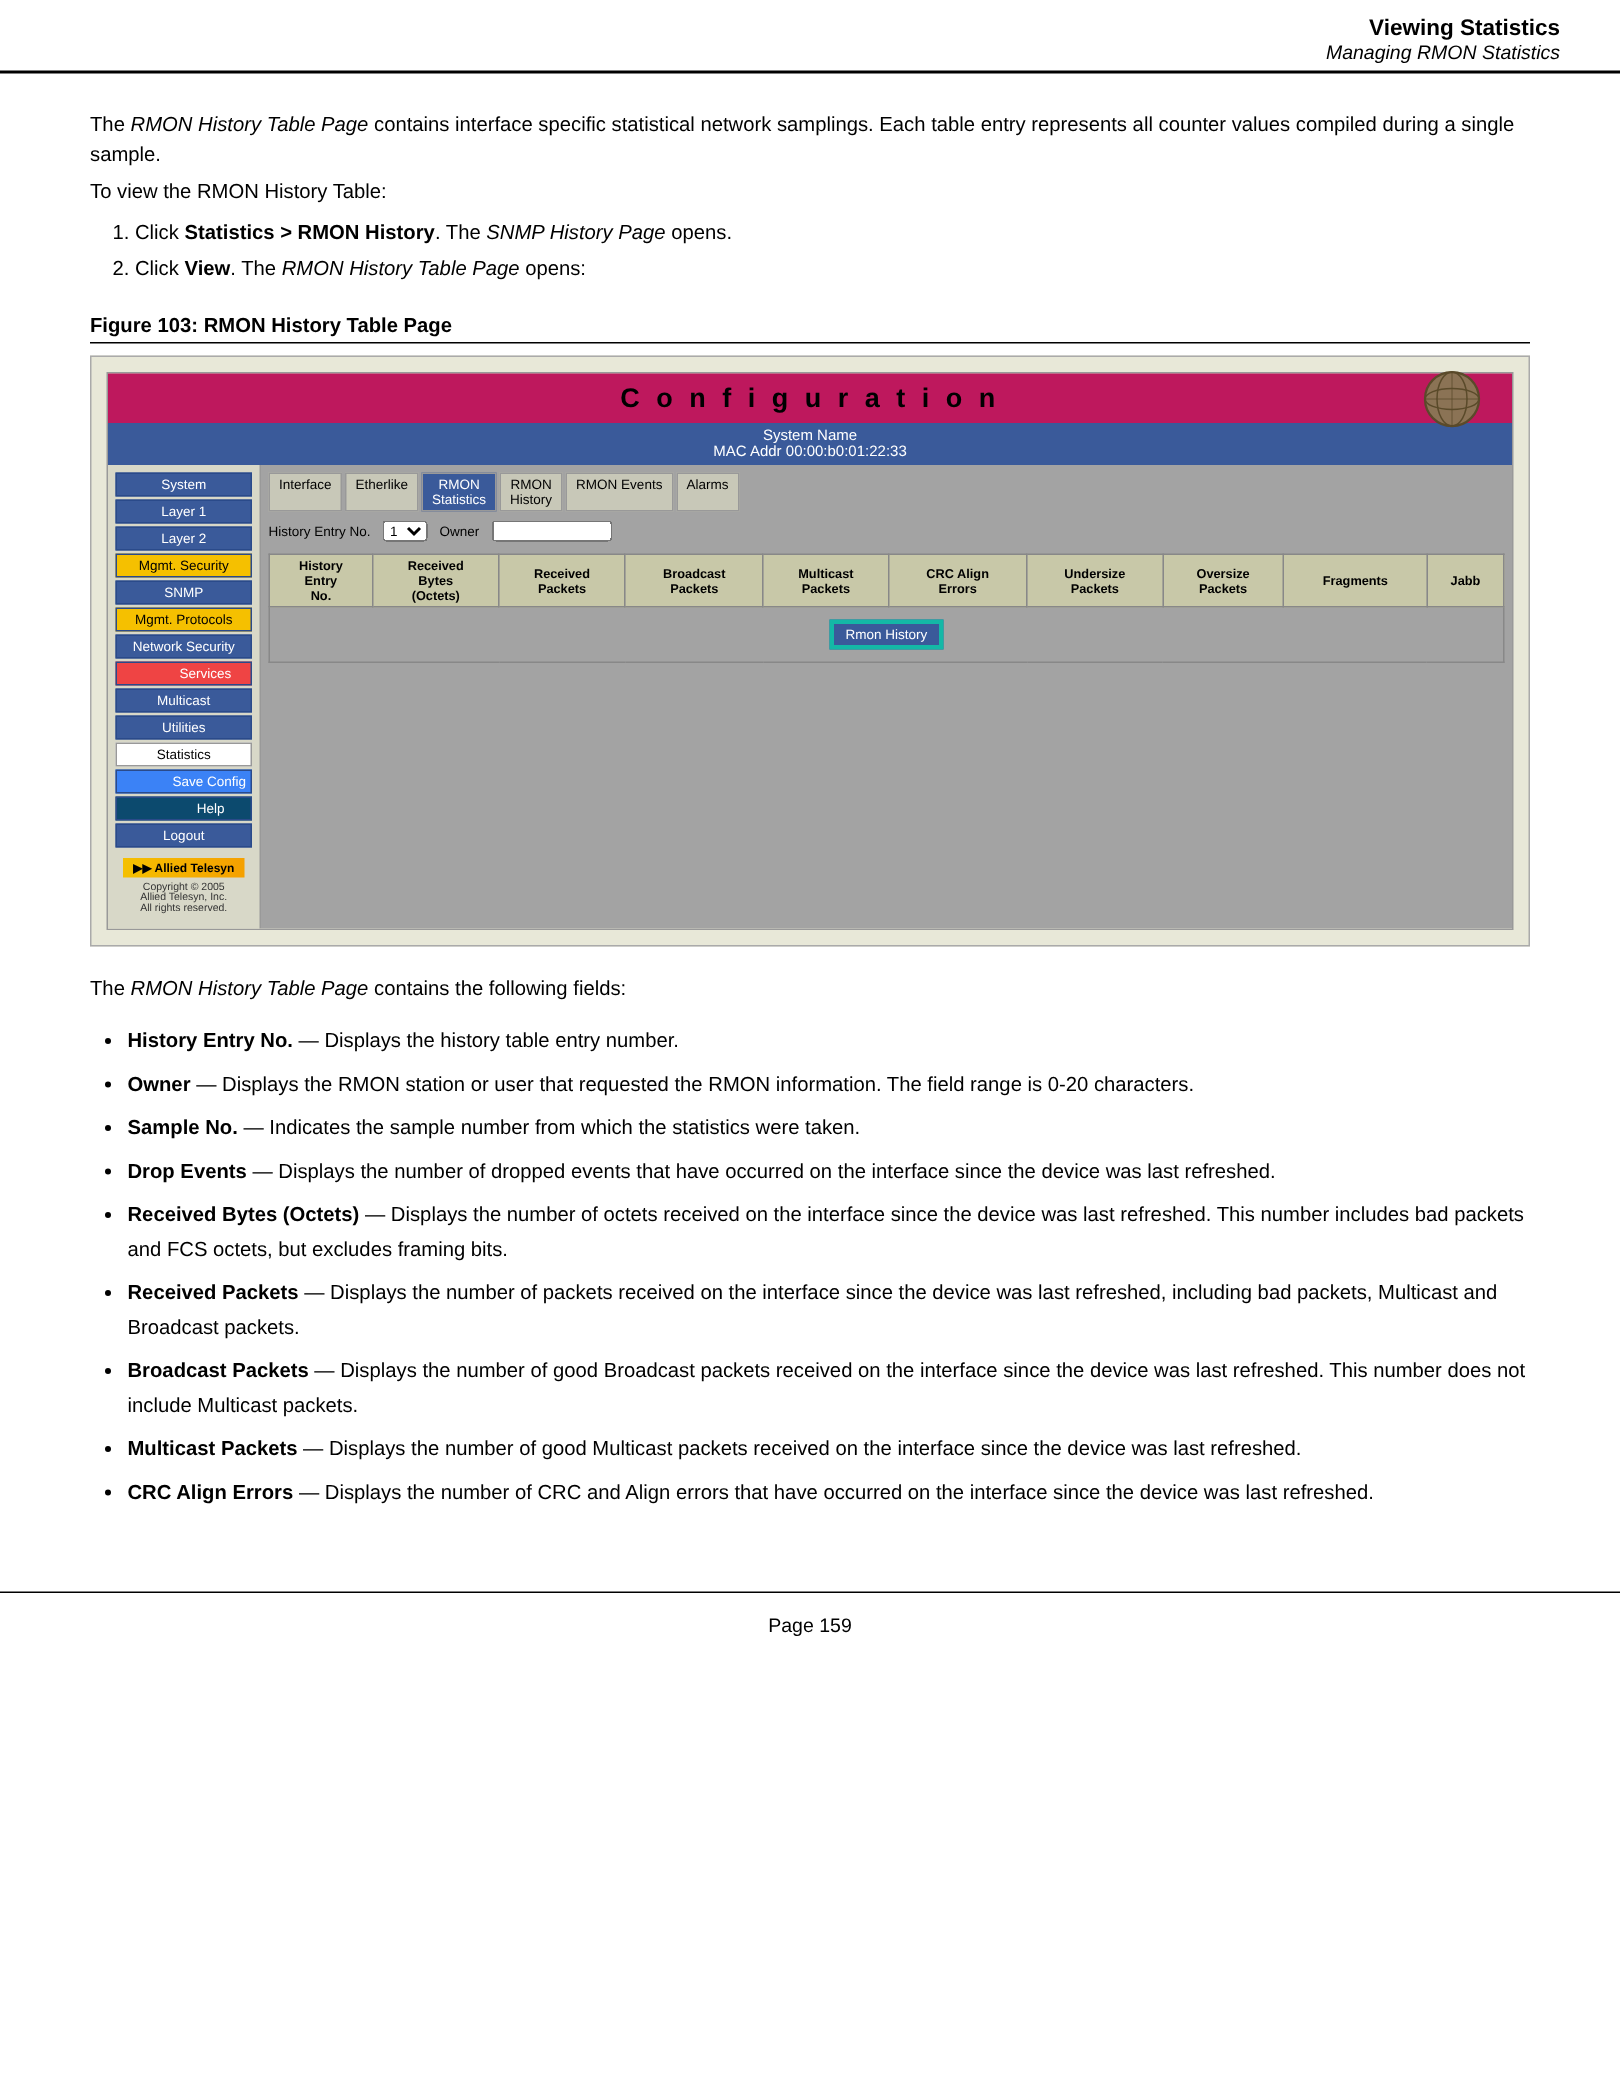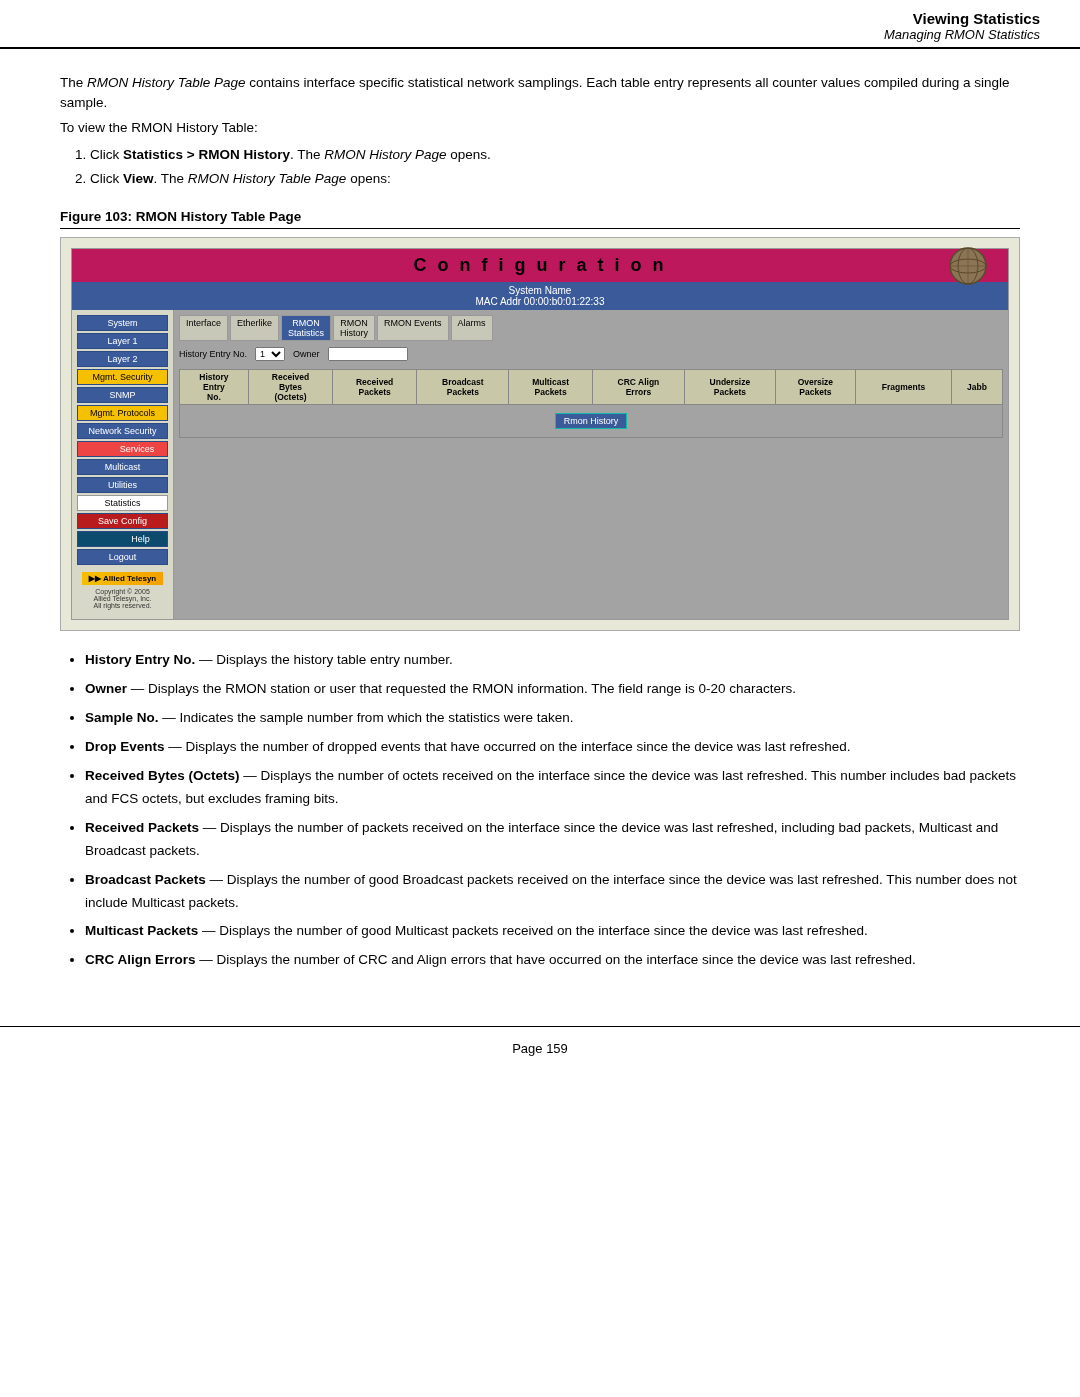--- a/index.html
+++ b/index.html
@@ -233,21 +233,21 @@
     .rmon-table td {
       border: 1px solid #888;
       padding: 2px 3px;
     }
 
     .rmon-history-btn {
       background: #3a5a9a;
       color: #fff;
       font-size: 9px;
       padding: 2px 8px;
-      border: 1px solid #14b8a6;
+      border: 3px solid #14b8a6;
       cursor: pointer;
       margin: 6px auto;
       display: block;
     }
 
     
     .field-list {
       list-style: disc;
       margin-left: 25px;
       font-size: 13.5px;
@@ -286,21 +286,21 @@
 
 
   <p class="intro-text">
     The <span class="italic">RMON History Table Page</span> <span>contains interface specific statistical network samplings. Each table entry represents all counter values compiled during a single sample.</span>
   </p>
 
   <p class="steps-intro">To view the RMON History Table:</p>
 
   <ol class="steps-list">
     <li>
-      Click <span class="bold">Statistics &gt; RMON History</span>. The <span class="italic">RMON History Page</span> opens.
+      Click <span class="bold">Statistics &gt; RMON History</span>. The <span class="italic">SNMP History Page</span> opens.
     </li>
     <li>
       Click <span class="bold">View</span>. The <span class="italic">RMON History Table Page</span> opens:
     </li>
   </ol>
 
   <div class="figure-caption">Figure 103: RMON History Table Page</div>
 
   <div class="screenshot-container">
     <div class="config-panel">
@@ -331,21 +331,21 @@
           <div class="sidebar-item blue" style="background: rgb(58, 90, 154); color: rgb(255, 255, 255);">Layer 1</div>
           <div class="sidebar-item blue" style="background: rgb(58, 90, 154); color: rgb(255, 255, 255);">Layer 2</div>
           <div class="sidebar-item yellow" style="background: rgb(245, 192, 0); color: rgb(0, 0, 0);">Mgmt. Security</div>
           <div class="sidebar-item blue" style="background: rgb(58, 90, 154); color: rgb(255, 255, 255);">SNMP</div>
           <div class="sidebar-item yellow" style="background: rgb(245, 192, 0); color: rgb(0, 0, 0);">Mgmt. Protocols</div>
           <div class="sidebar-item blue" style="background: rgb(58, 90, 154); color: rgb(255, 255, 255);">Network Security</div>
           <div class="sidebar-item blue" style="background: #ef4444; color: rgb(255, 255, 255); padding-left: 32px;">Services</div>
           <div class="sidebar-item blue" style="background: rgb(58, 90, 154); color: rgb(255, 255, 255);">Multicast</div>
           <div class="sidebar-item blue" style="background: rgb(58, 90, 154); color: rgb(255, 255, 255);">Utilities</div>
           <div class="sidebar-item white" style="background: rgb(255, 255, 255); color: rgb(0, 0, 0); border: 1px solid rgb(153, 153, 153);">Statistics</div>
-          <div class="sidebar-item blue" style="background: #b91c1c; color: rgb(255, 255, 255);">Save Config</div>
+          <div class="sidebar-item blue" style="background: #3b82f6; color: rgb(255, 255, 255); text-align: right;">Save Config</div>
           <div class="sidebar-item blue" style="background: #0c4a6e; color: rgb(255, 255, 255); padding-left: 39px;">Help</div>
           <div class="sidebar-item blue" style="background: rgb(58, 90, 154); color: rgb(255, 255, 255);">Logout</div>
 
           <div class="sidebar-logo">
             <div class="logo-img">▶▶ Allied Telesyn</div>
             <div class="sidebar-copyright">Copyright © 2005<br>Allied Telesyn, Inc.<br>All rights reserved.</div>
           </div>
         </div>
 
         <div class="main-panel">
@@ -390,20 +390,23 @@
                 </td>
               </tr>
             </tbody>
           </table>
 
         </div>
       </div>
     </div>
   </div>
 
+  <p class="intro-text">
+    The <span class="italic">RMON History Table Page</span> <span>contains the following fields:</span>
+  </p>
 
   <ul class="field-list">
     <li>
       <span class="bold">History Entry No.</span> — Displays the history table entry number.
     </li>
     <li>
       <span class="bold">Owner</span> — Displays the RMON station or user that requested the RMON information. The field range is 0-20 characters.
     </li>
     <li>
       <span class="bold">Sample No.</span> — Indicates the sample number from which the statistics were taken.

